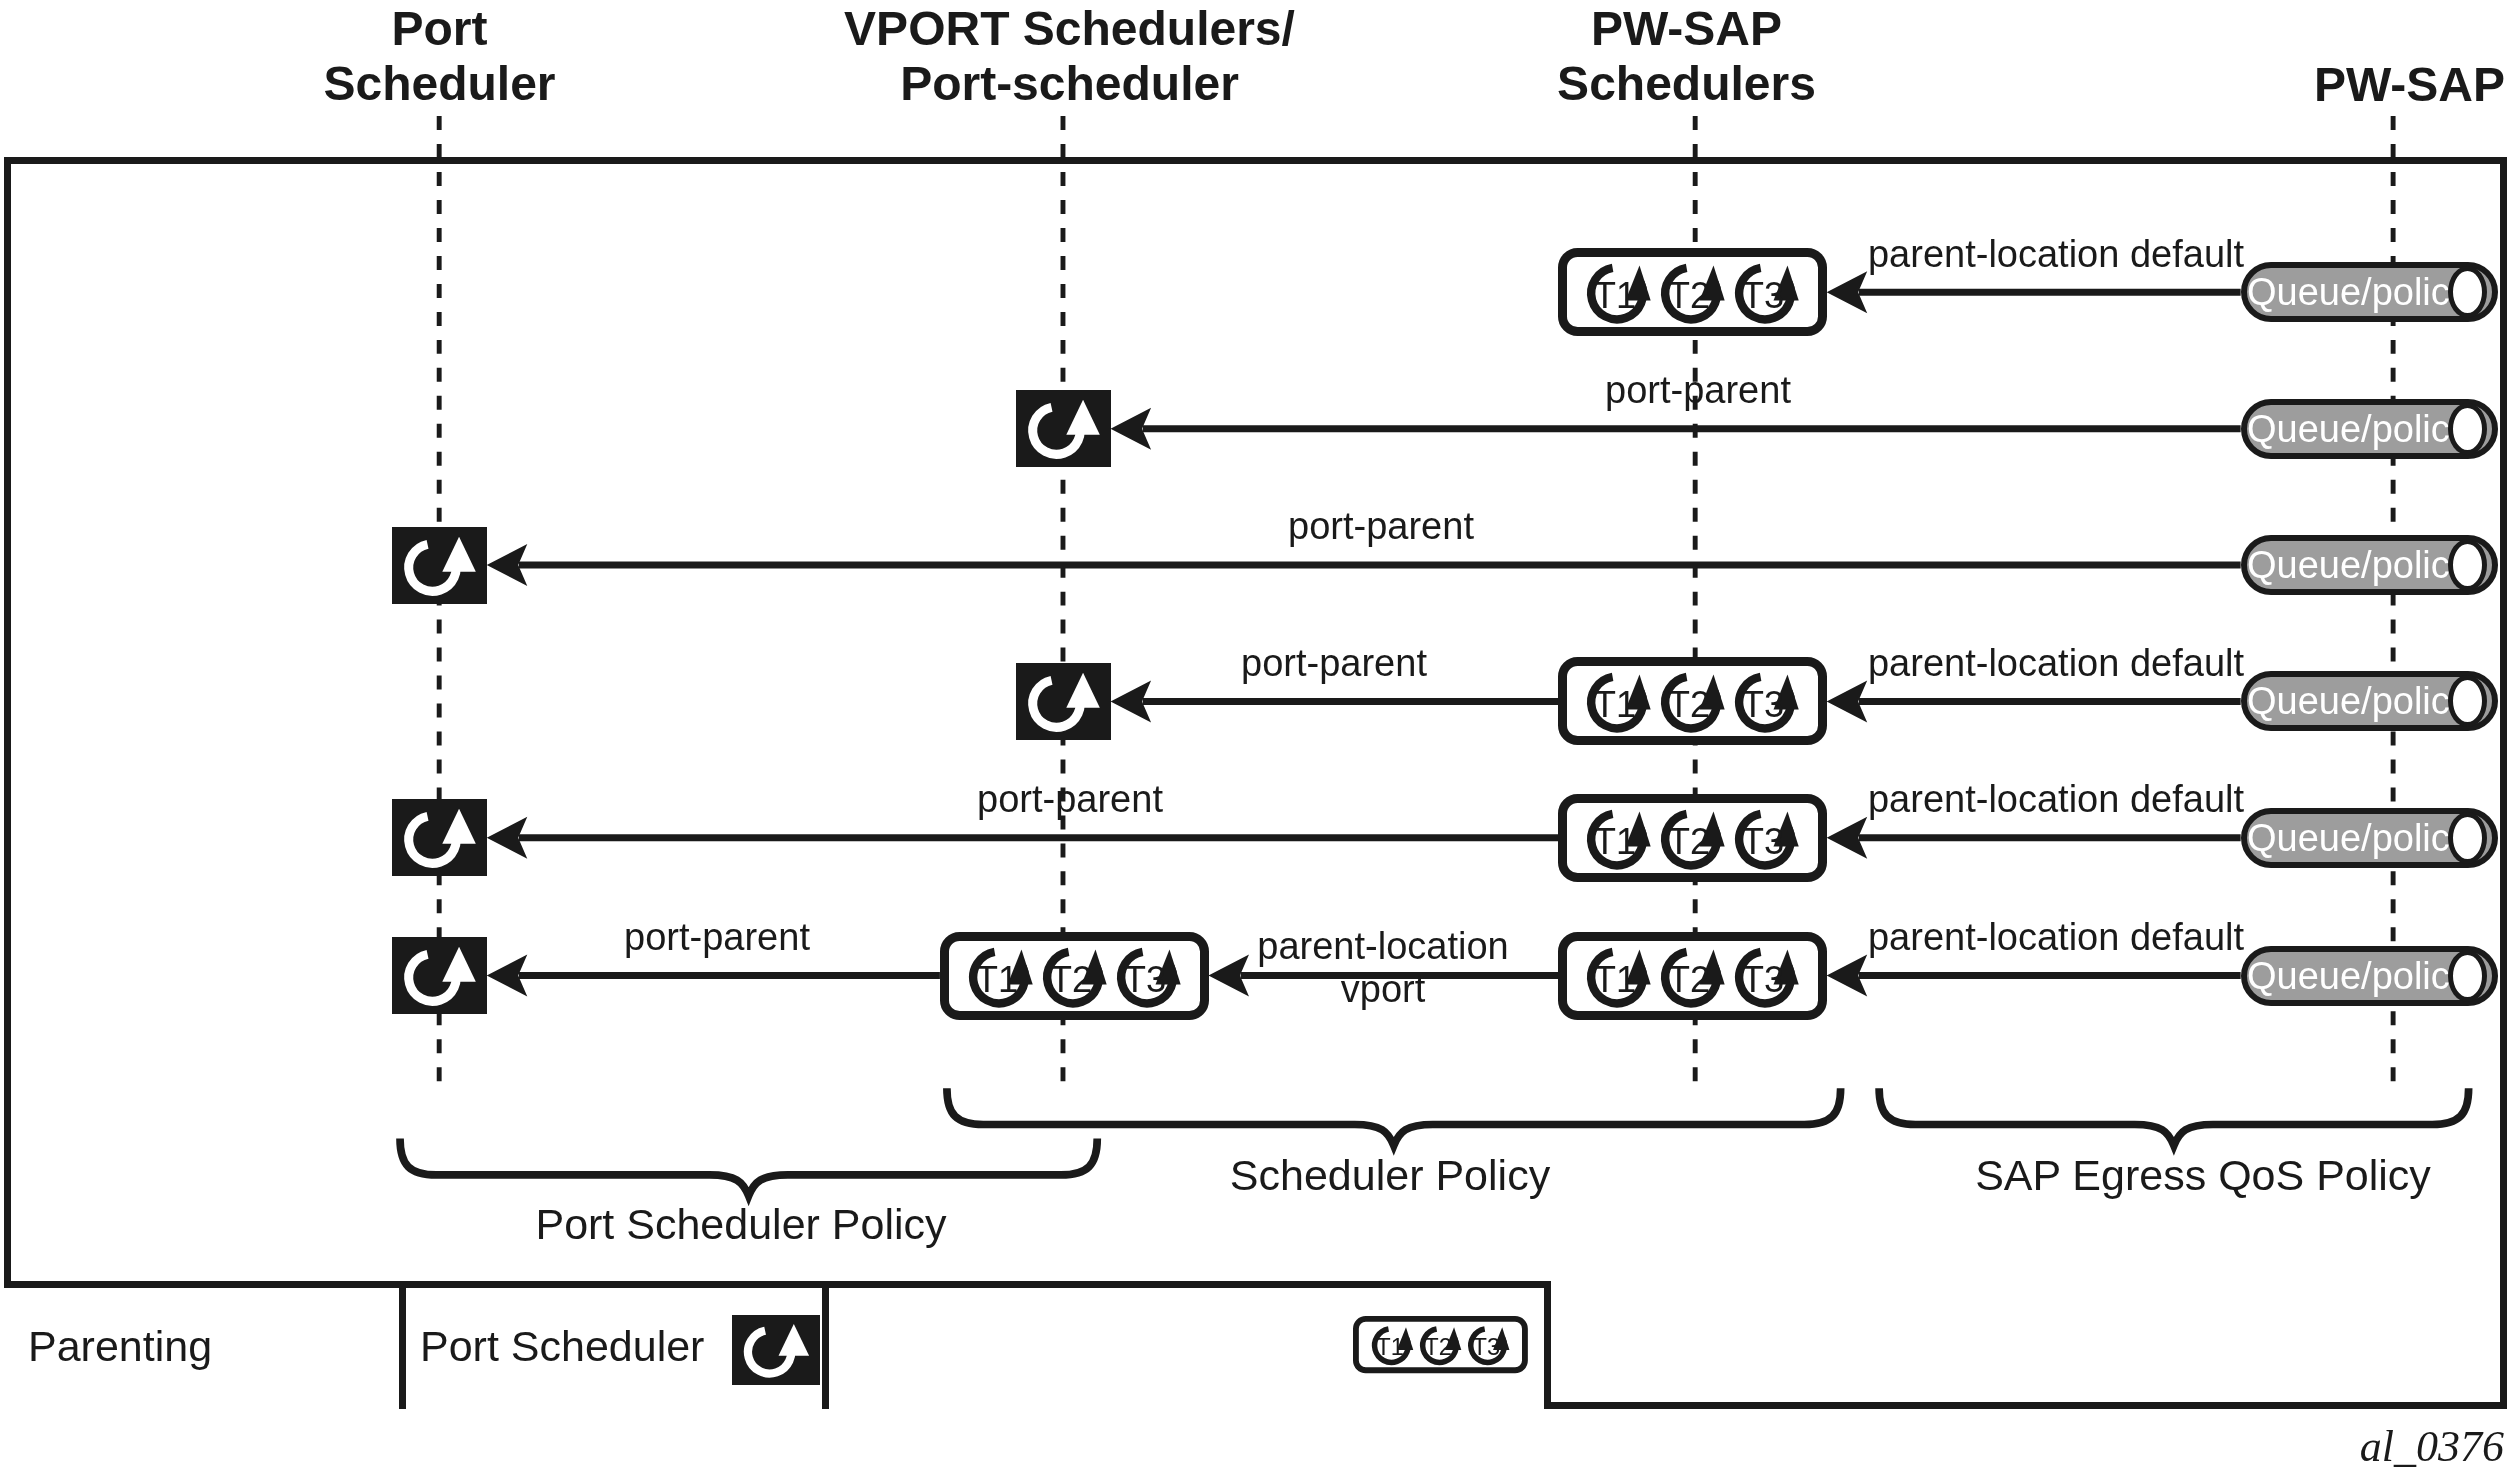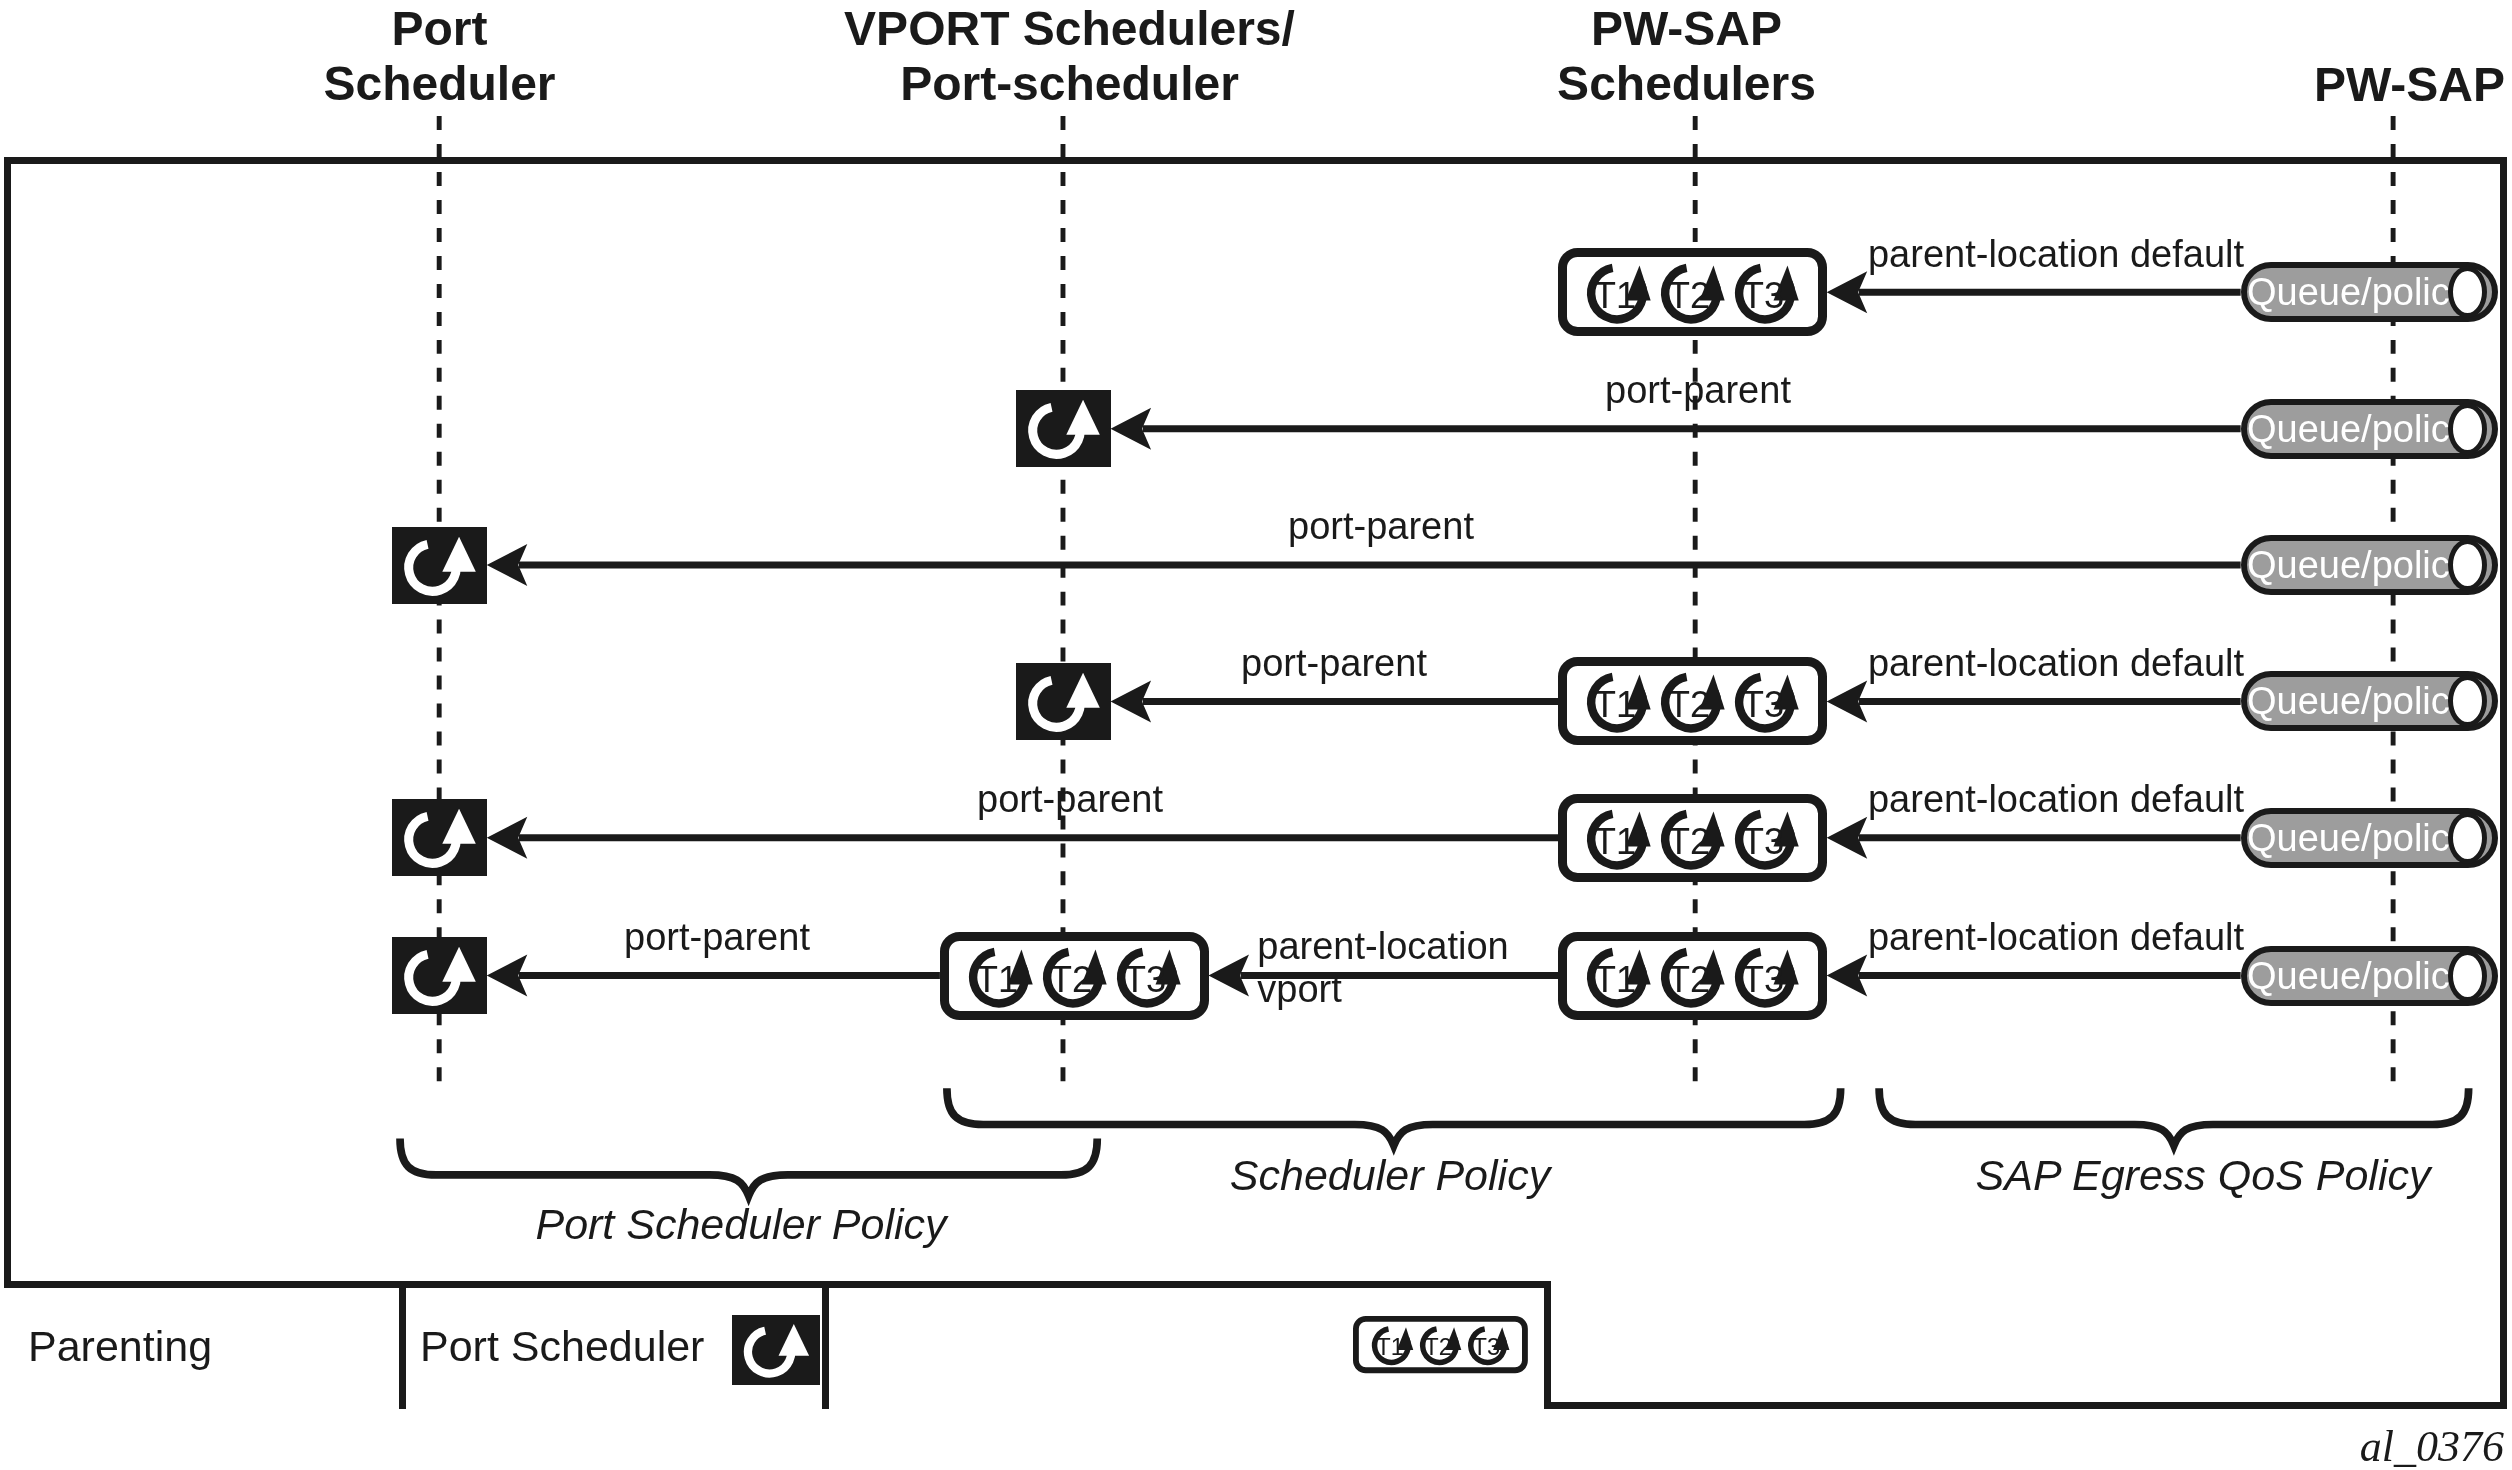--- a/index.html
+++ b/index.html
@@ -4,22 +4,22 @@
 <style>
   html,body{margin:0;padding:0;background:#fff;width:2512px;height:1470px;overflow:hidden;}
   body{font-family:"Liberation Sans","DejaVu Sans",sans-serif;color:#1a1a1a;}
   #canvas{position:absolute;left:0;top:0;width:2512px;height:1228px;border-radius:11px;}
   #wires{position:absolute;left:0;top:0;}
   .dash{stroke:#1a1a1a;stroke-width:7;stroke-dasharray:20 20;}
   .wire{stroke:#1a1a1a;stroke-width:10;}
   .brace{stroke:#1a1a1a;stroke-width:11;fill:none;}
   .frame{position:absolute;left:4.2px;top:157px;width:2503px;height:1252px;border:7.7px solid #1a1a1a;box-sizing:border-box;}
   .header{position:absolute;width:699px;font-weight:bold;font-size:48px;line-height:55px;text-align:center;white-space:pre;}
-  .alabel{position:absolute;font-size:38px;line-height:43px;white-space:pre;transform:translate(-50%,-100%);}
-  .policy-label{position:absolute;font-size:43px;white-space:nowrap;transform:translate(-50%,-50%);font-style:italic;}
+  .alabel{position:absolute;font-size:38px;line-height:43px;text-align:center;white-space:pre;transform:translate(-50%,-100%);}
+  .policy-label{position:absolute;font-size:43px;white-space:nowrap;transform:translate(-50%,-50%);}
   .port-icon{position:absolute;width:95px;height:77px;background:#1a1a1a;}
   .tier-box{position:absolute;width:269px;height:88px;background:#fff;border:9px solid #1a1a1a;border-radius:19.6px;box-sizing:border-box;display:flex;align-items:center;justify-content:center;gap:1.4px;}
   .tier-box svg text{fill:#1a1a1a;font-family:"Liberation Sans","DejaVu Sans",sans-serif;}
   .queue{position:absolute;width:257px;height:60px;background:#9d9d9d;border:6.3px solid #1a1a1a;border-radius:31px;box-sizing:border-box;display:flex;align-items:center;}
   .queue span{flex:1;text-align:center;padding-right:39px;color:#fff;font-size:38px;white-space:nowrap;}
   .queue .cap{position:absolute;right:4.9px;top:50%;transform:translateY(-50%);width:29px;height:42px;background:#fff;border:5.6px solid #1a1a1a;border-radius:50%;}
   .legend-box{position:absolute;left:4.2px;top:1281px;width:1547px;height:128px;border-top:7px solid #1a1a1a;border-right:7px solid #1a1a1a;box-sizing:border-box;background:#fff;}
   .legend-divider{position:absolute;width:7px;top:1281px;height:128px;background:#1a1a1a;}
   .legend-label{position:absolute;font-size:43px;line-height:46px;top:1323px;white-space:nowrap;}
   .mini-tier-wrap{position:absolute;left:1353px;top:1316px;width:175px;height:59px;}

